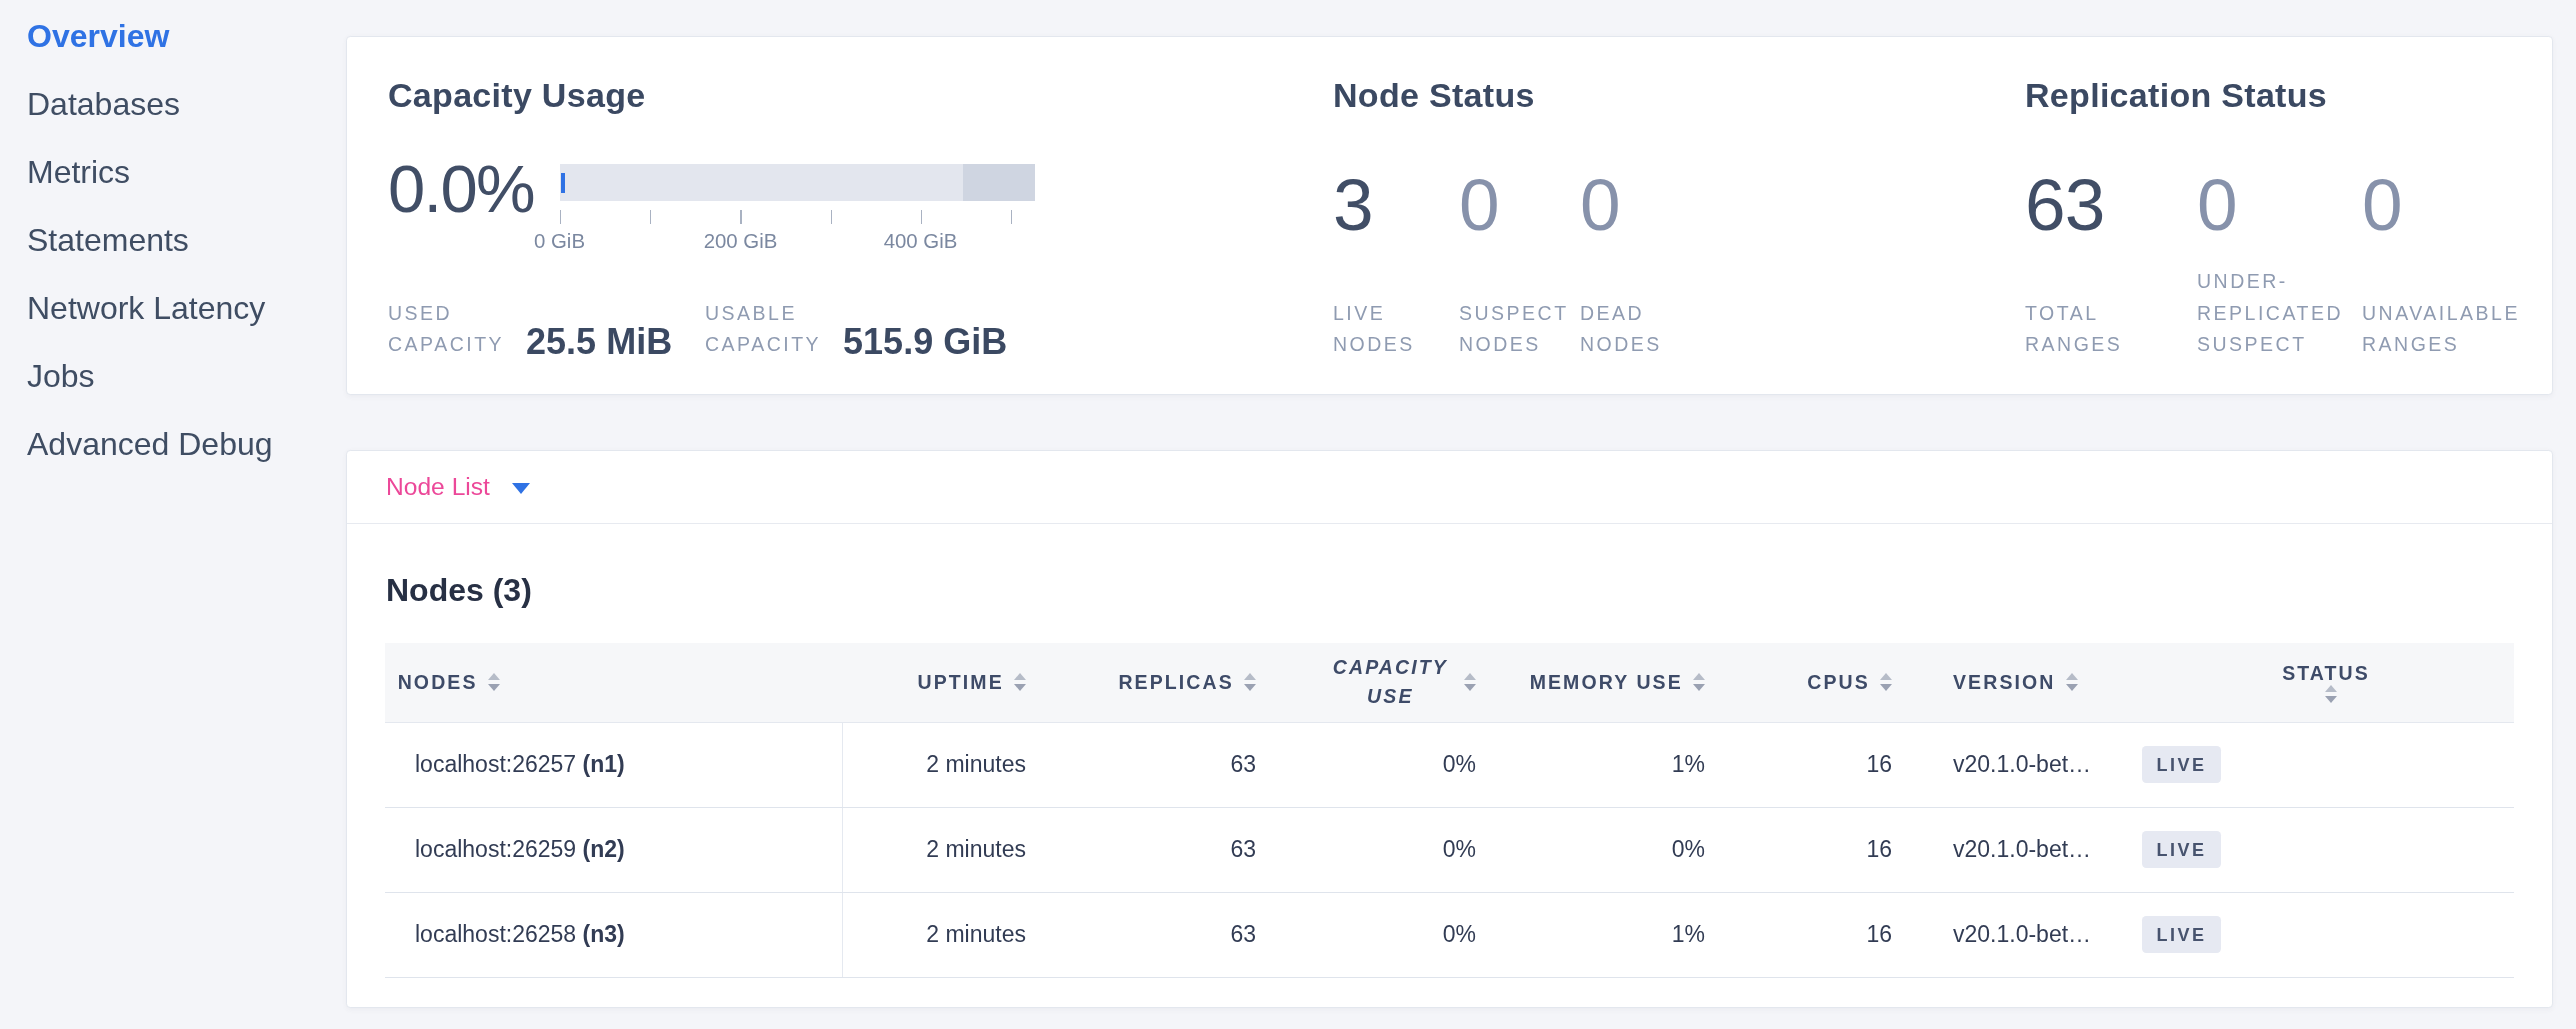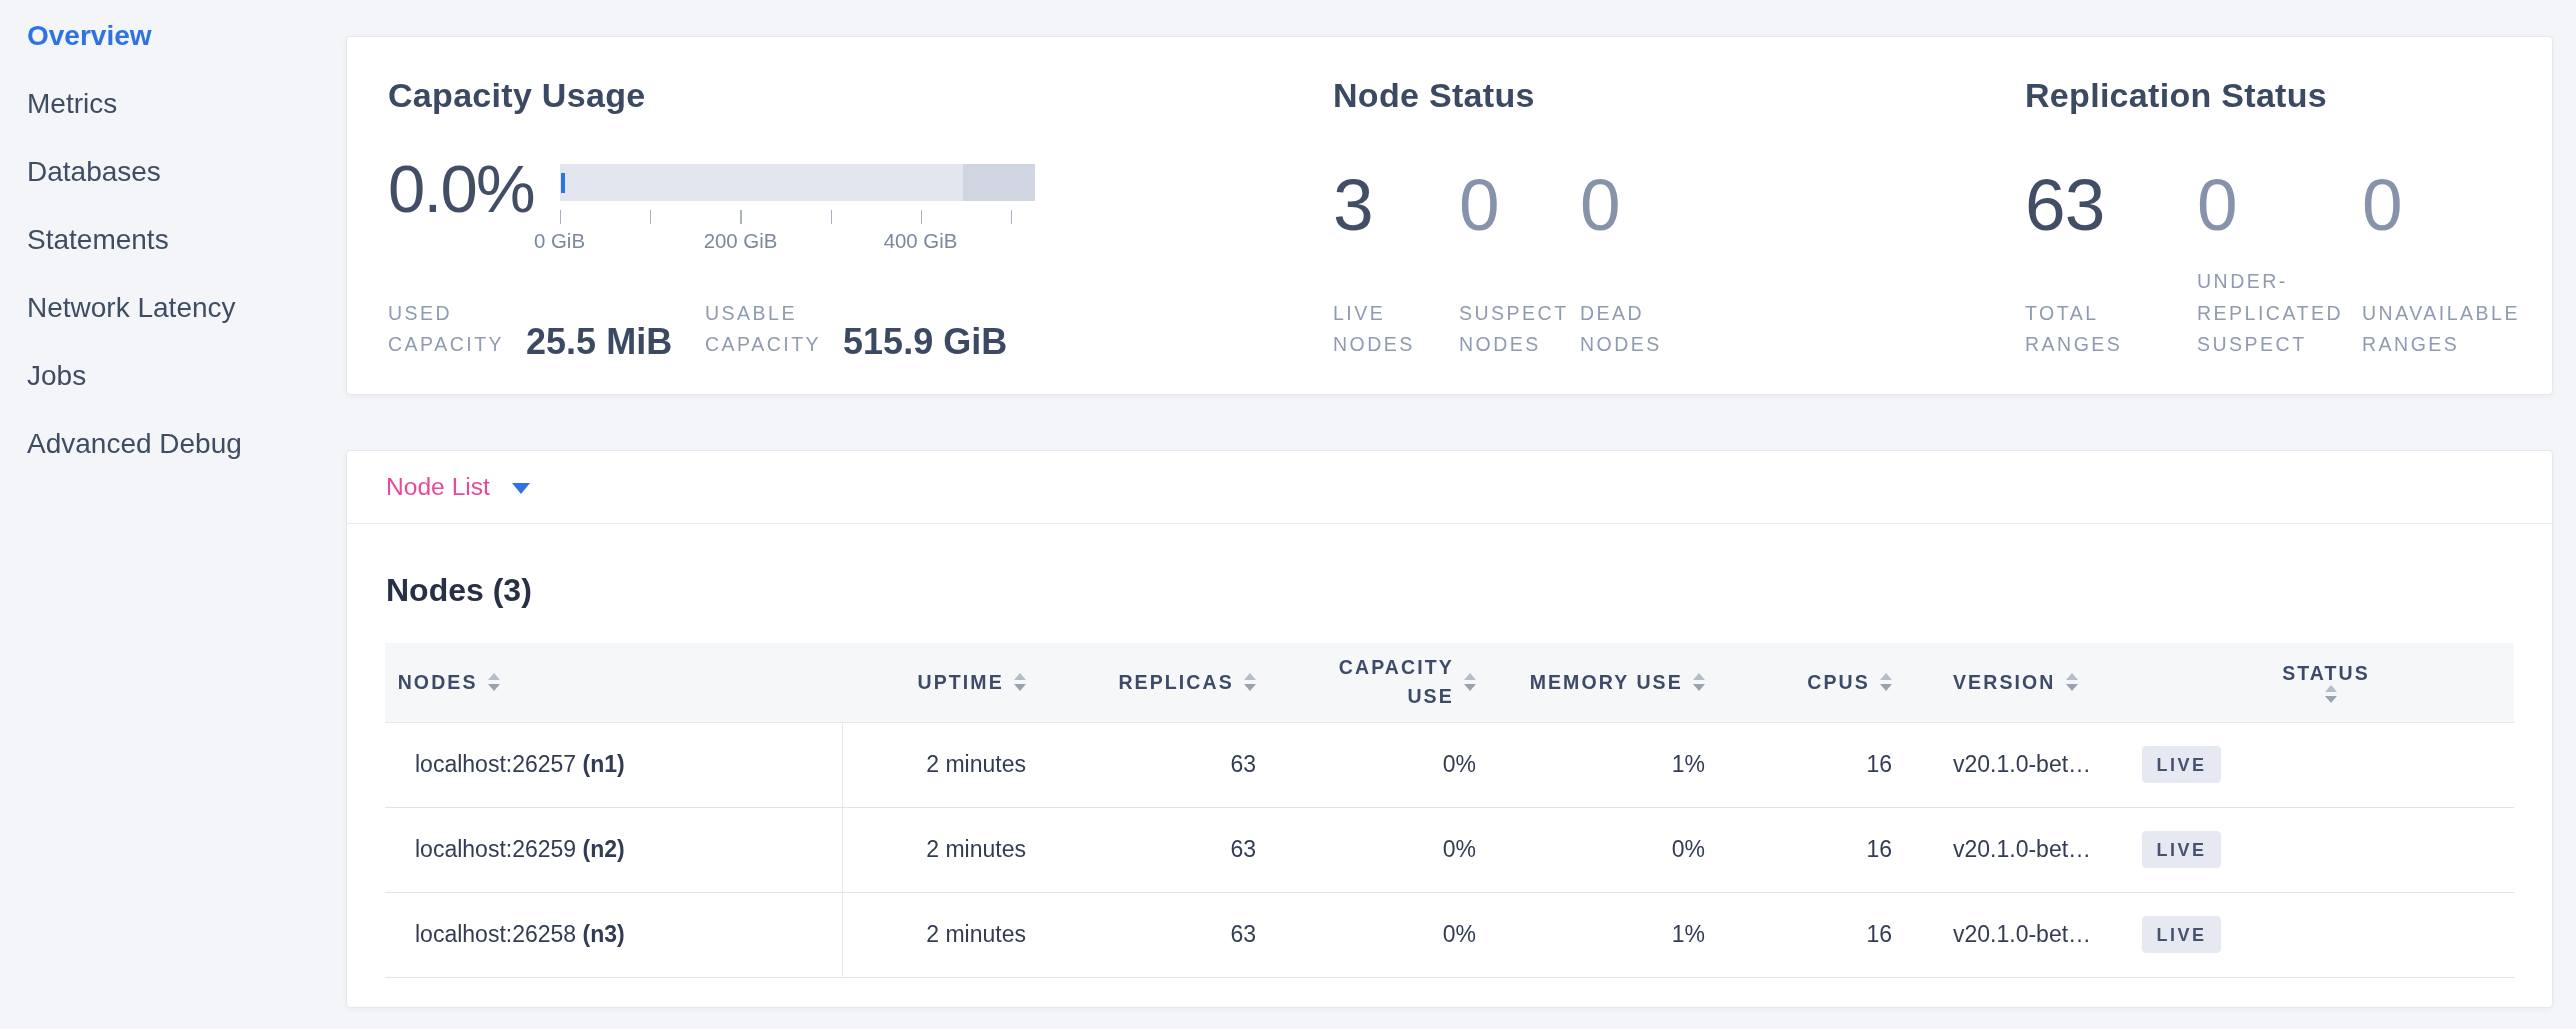--- a/index.html
+++ b/index.html
@@ -9,21 +9,21 @@
     font-family:"Liberation Sans", sans-serif;
     color:#323c54;
     position:relative;
     overflow:hidden;
   }
 
   
   .sidebar { position:absolute; left:0; top:0; width:346px; padding-top:1.7px; }
   .side-item {
     height:68px; line-height:68px; padding-left:27px;
-    font-size:28px; color:#3f4d63; cursor:pointer; white-space:nowrap;
+    font-size:32px; color:#3f4d63; cursor:pointer; white-space:nowrap;
   }
   .side-item.active { color:#2f72e4; font-weight:bold; }
 
   
   .card {
     position:absolute; background:#fff;
     border:0.8px solid #e3e7ee; border-radius:4.2px;
     box-shadow:0 1.7px 5.1px rgba(70,80,100,.05);
   }
   .card.summary { left:346px; top:36px; width:2207px; height:359px;padding-left:24px; }
@@ -106,21 +106,21 @@
     font-size:19.5px; letter-spacing:2.1px; color:#3e4b68; font-weight:bold;
     border-bottom:0.8px solid #e4e8ef; cursor:pointer;
   }
   .th-inner { display:flex; align-items:center; }
   .th-inner.right { justify-content:flex-end; }
   .th-inner.left  { justify-content:flex-start; }
   th.first .th-inner { padding-left:12.7px; }
   th.version .th-inner { padding-left:61px; }
   th.status  .th-inner { padding-left:17px;flex-direction:column; }
   .hdr-label { display:inline-block; }
-  .hdr-label.wrap { max-width:127px; text-align:right; line-height:1.5; }
+  .hdr-label.wrap { max-width:127px; text-align:center; line-height:1.5;font-style:italic; }
 
   .sort { display:inline-flex; flex-direction:column; margin-left:10.2px; flex:none; }
   .sort i { display:block; width:0; height:0;
     border-left:6.8px solid transparent; border-right:6.8px solid transparent; }
   .sort .up   { border-bottom:7.6px solid #b6bcc8; margin-bottom:4.2px; }
   .sort .down { border-top:7.6px solid #9aa1b2; }
 
   tbody td {
     height:85px; font-size:23px; color:#323c54;
     border-bottom:0.8px solid #dfe4ec; white-space:nowrap; overflow:hidden;
@@ -135,22 +135,22 @@
     display:inline-block; background:#e6e9f2; color:#47536e;
     font-size:18px; font-weight:bold; letter-spacing:2.5px;
     padding:9.3px 14.4px; border-radius:4.2px; line-height:1;
   }
 </style>
 </head>
 <body>
 
 <nav class="sidebar">
   <div class="side-item active">Overview</div>
+  <div class="side-item">Databases</div>
   <div class="side-item">Metrics</div>
-  <div class="side-item">Databases</div>
   <div class="side-item">Statements</div>
   <div class="side-item">Network Latency</div>
   <div class="side-item">Jobs</div>
   <div class="side-item">Advanced Debug</div>
 </nav>
 
 <section class="card summary">
 
   <div class="section sec-cap">
     <h2 class="sec-title">Capacity Usage</h2>

